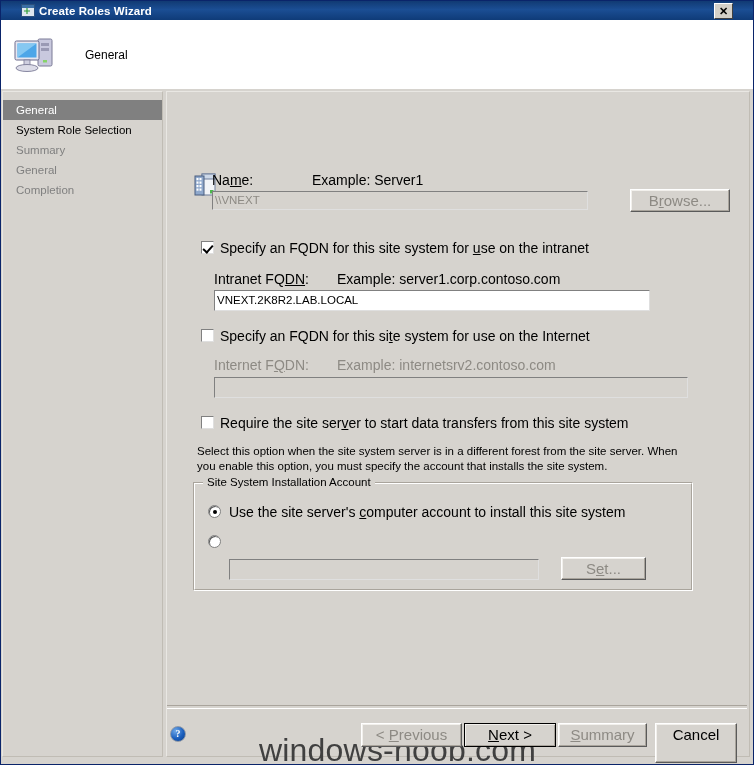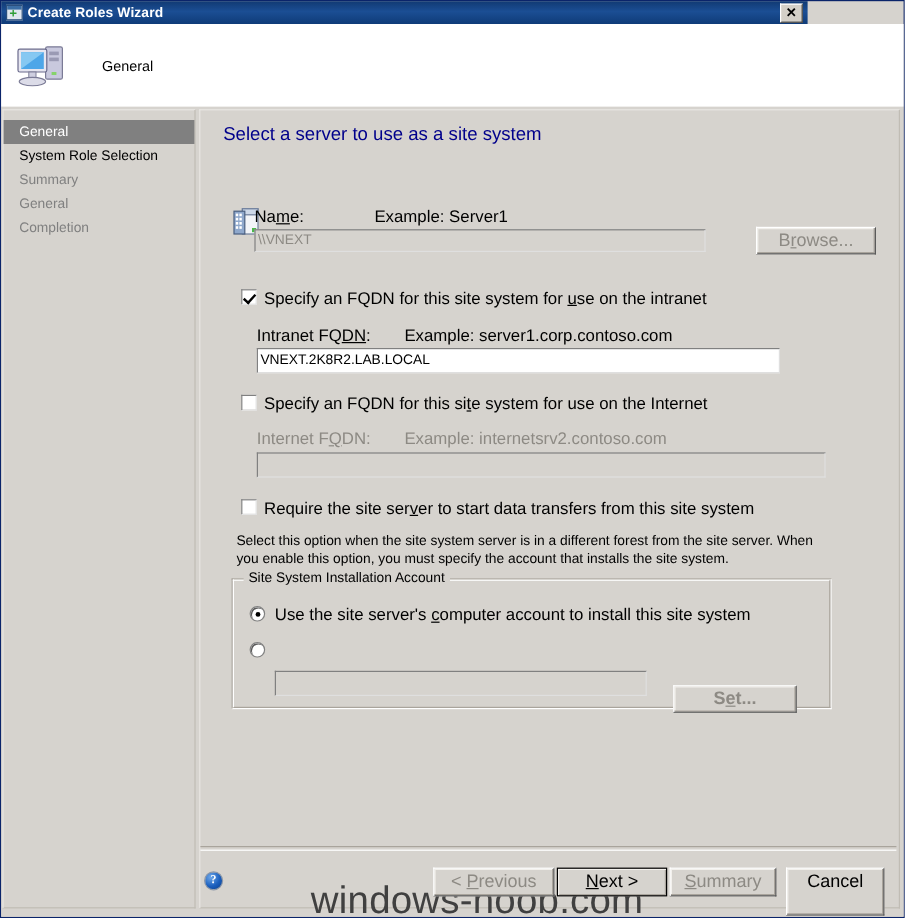--- a/index.html
+++ b/index.html
@@ -23,26 +23,26 @@
     height: 765px;
     box-sizing: border-box;
     border: 1px solid #0a246a;
     background: #d6d3ce;
   }
 
   
   .titlebar {
     position: absolute;
     left: 0; top: 0;
-    width: 672px;
+    width: 752px;
     height: 19px;
     background: linear-gradient(to bottom, #113a73 0%, #1b4e94 45%, #0f3b78 100%);
     display: flex;
     align-items: center;
-    padding: 0 2px;
+    padding: 0 18px;
     box-sizing: border-box;
   }
   .title-icon {
     width: 14px; height: 13px;
     margin: 0 4px 0 2px;
     background: #dfe6ef;
     border: 1px solid #2b4f7d;
     position: relative;
     box-sizing: border-box;
     flex: none;
@@ -381,21 +381,20 @@
     <div class="sidebar">
       <div class="side-item current">General</div>
       <div class="side-item active">System Role Selection</div>
       <div class="side-item">Summary</div>
       <div class="side-item">General</div>
       <div class="side-item">Completion</div>
     </div>
 
     <div class="main">
 
-      <div class="page-title">Select a server to use as a site system</div>
 
       <div class="srv-icon">
         <svg width="26" height="26" viewBox="0 0 26 26">
           <rect x="9" y="3" width="13" height="21" fill="#f2f4f8" stroke="#6f7f9c" stroke-width="1"></rect>
           <rect x="9" y="3" width="13" height="5" fill="#cdd8e8" stroke="#6f7f9c" stroke-width="1"></rect>
           <rect x="2" y="5" width="9" height="19" fill="#8fa8cc" stroke="#4a5f80" stroke-width="1"></rect>
           <g fill="#ffffff">
             <rect x="3.5" y="7" width="2" height="2.2"></rect>
               <rect x="6.5" y="7" width="2" height="2.2"></rect>
             <rect x="3.5" y="10.5" width="2" height="2.2"></rect>
@@ -434,21 +433,21 @@
       <div class="groupbox" style="left:26px; top:390px; width:500px; height:109px;">
         <div class="gb-inner"></div>
         <div class="gb-title">Site System Installation Account</div>
 
         <div class="radio on" style="left:14px; top:22px;"></div>
         <div class="lbl" style="left:35px; top:21px;">Use the site server's <span class="u">c</span>omputer account to install this site system</div>
 
         <div class="radio" style="left:14px; top:52px;"></div>
 
         <div class="txtbox tall disabled" style="left:35px; top:76px; width:310px;"></div>
-        <div class="btn disabled" style="left:367px; top:88px; width:103px; height:23px; line-height:21px;font-weight:bold;">S<span class="u">e</span>t...</div>
+        <div class="btn disabled" style="left:367px; top:74px; width:85px; height:23px; line-height:21px;">S<span class="u">e</span>t...</div>
       </div>
 
     </div>
   </div>
 
   <div class="divider"></div>
 
   <div class="help-icon">
     <span>?</span>
   </div>

